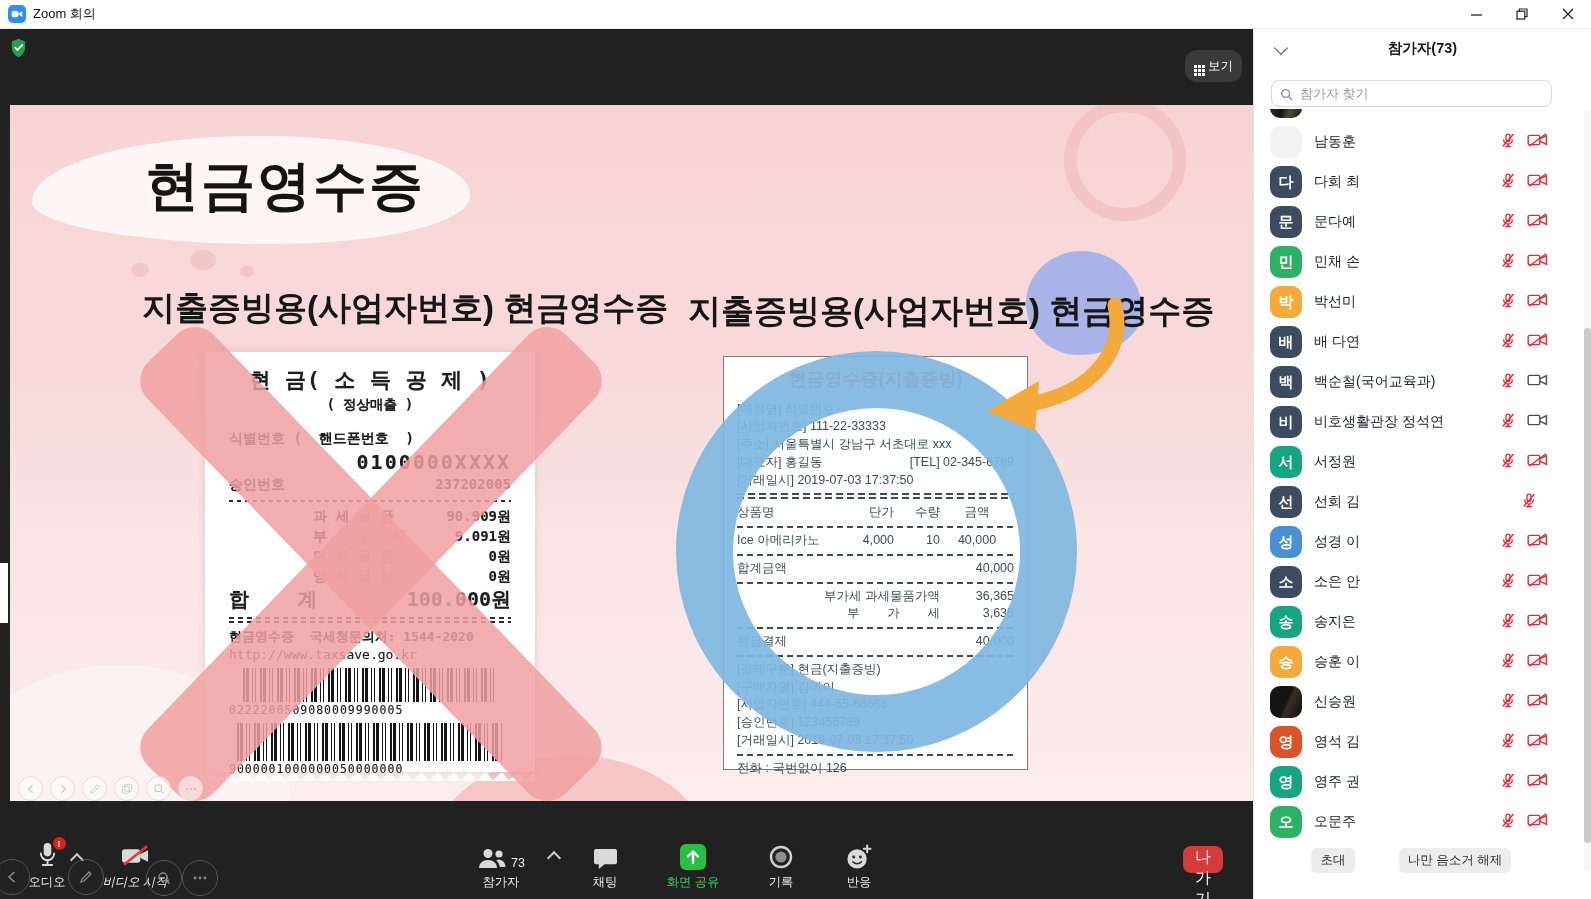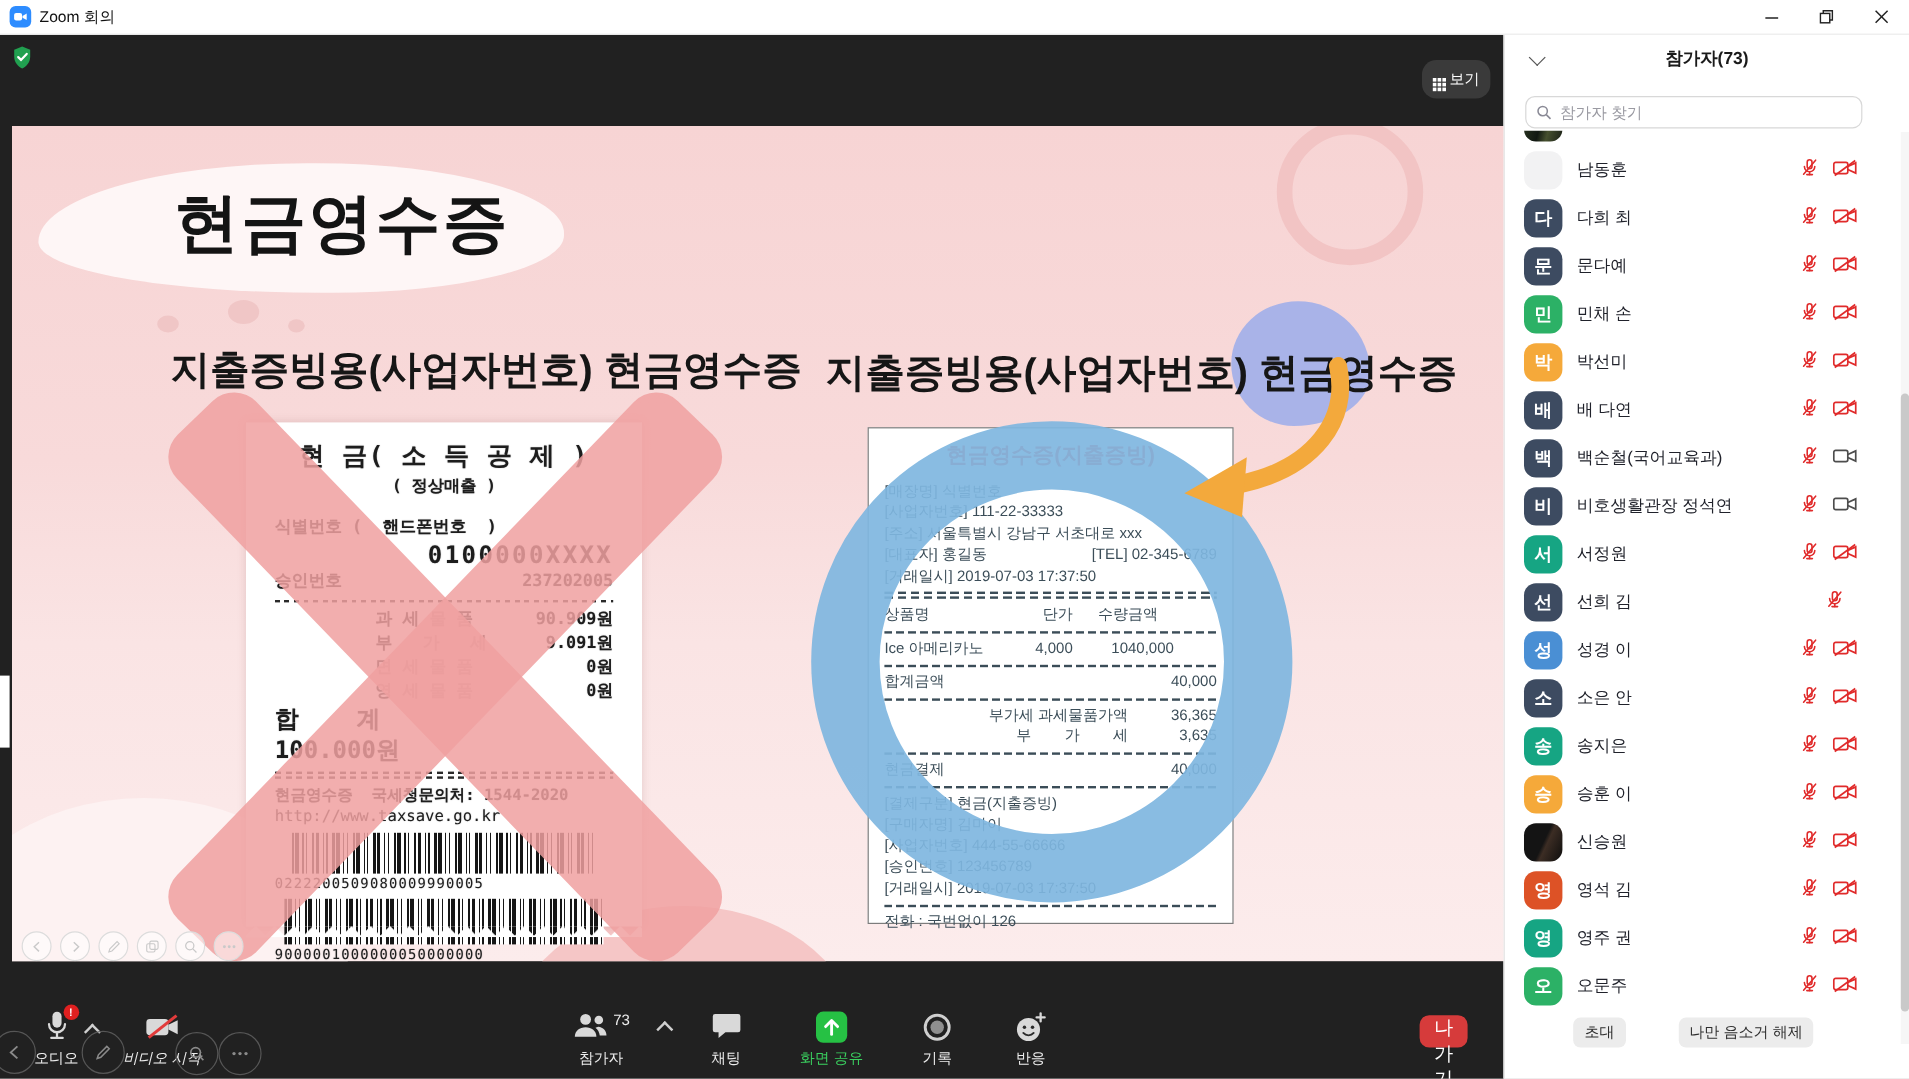--- a/index.html
+++ b/index.html
@@ -41,21 +41,21 @@
   .receipt-l{position:absolute;left:195px;top:247px;width:330px;height:420px;background:#fff;z-index:1;
              box-shadow:0 0 7px rgba(120,60,60,.18);padding:14px 24px 0;box-sizing:border-box;
              font-family:"DejaVu Sans Mono","Liberation Mono",monospace;color:#1d1d1d;text-shadow:0 0 1px rgba(0,0,0,.35);}
   .rl-h{font-size:21px;font-weight:700;text-align:center;letter-spacing:1px;white-space:pre;}
   .rl-sub{font-size:13.5px;font-weight:700;text-align:center;margin-top:2px;white-space:pre;}
   .rl-id{font-size:14px;font-weight:700;margin-top:16px;white-space:pre;}
   .rl-idv{font-size:20px;font-weight:700;text-align:right;letter-spacing:2px;margin-top:2px;}
   .rl-row{display:flex;justify-content:space-between;font-size:14px;font-weight:700;line-height:20px;}
   .rl-row span{white-space:pre;}
   .rl-row.tax{padding-left:84px;}
-  .rl-row.total{font-size:20px;line-height:26px;flex-direction:column;}
+  .rl-row.total{font-size:20px;line-height:26px;}
   .rl-dot{height:2px;margin:6px 0 4px;background:repeating-linear-gradient(90deg,#2a2a2a 0 4px,transparent 4px 8px);}
   .rl-dd{height:7px;margin:5px 0 4px;background-image:repeating-linear-gradient(90deg,#2a2a2a 0 5px,transparent 5px 9px),repeating-linear-gradient(90deg,#2a2a2a 0 5px,transparent 5px 9px);background-size:100% 2px,100% 2px;background-position:0 0,0 4px;background-repeat:no-repeat;}
   .rl-f1{font-size:13px;font-weight:700;margin-top:2px;white-space:pre;}
   .rl-f2{font-size:13px;margin-top:1px;white-space:pre;}
   .barcode{height:34px;margin:6px auto 1px;width:254px;background:repeating-linear-gradient(90deg,#161616 0 2px,#fff 2px 3px,#161616 3px 6px,#fff 6px 9px,#161616 9px 10px,#fff 10px 12px,#161616 12px 13px,#fff 13px 17px);}
   .bc2{height:38px;width:266px;}
   .rl-bn{font-size:11.5px;text-align:left;letter-spacing:1px;}
   .rl-zz{position:absolute;left:0;right:0;bottom:-9px;height:9px;background:conic-gradient(from 135deg at 50% 0,#fff 90deg,rgba(0,0,0,0) 0) 0 0/16px 9px repeat-x;}
   .xmark{position:absolute;left:0;top:0;z-index:2;}
   .xbar{position:absolute;left:61px;top:413px;width:600px;height:92px;background:rgba(240,160,160,.85);border-radius:26px;}
@@ -67,21 +67,21 @@
              box-sizing:border-box;padding:10px 13px;color:#3b4d58;font-size:12.5px;line-height:1.42;}
   .rr-title{font-size:18px;font-weight:800;color:#ef4444;text-align:center;margin-bottom:8px;}
   .rr-line{white-space:pre;}
   .rr-flex{display:flex;justify-content:space-between;}
   .sep-eq{height:7px;margin:4px 0;background-image:repeating-linear-gradient(90deg,#3b4d58 0 7px,transparent 7px 11px),repeating-linear-gradient(90deg,#3b4d58 0 7px,transparent 7px 11px);background-size:100% 2px,100% 2px;background-position:0 0,0 4px;background-repeat:no-repeat;}
   .sep-da{height:2px;margin:4px 0;background:repeating-linear-gradient(90deg,#3b4d58 0 6px,transparent 6px 10px);}
   .cols{display:flex;}
   .c-name{flex:1;text-align:left;}
   .c-unit{width:64px;text-align:right;}
   .c-qty{width:46px;text-align:right;}
-  .c-amt{width:74px;text-align:left;}
+  .c-amt{width:74px;text-align:center;}
   .r-vat{display:flex;}
   .v-lab{margin-left:auto;white-space:pre;}
   .v-val{width:74px;text-align:right;}
 
   .donut{position:absolute;left:666px;top:246px;width:287px;height:287px;border:57px solid rgba(127,182,223,.92);border-radius:50%;z-index:3;}
   .arrow-svg{position:absolute;left:965px;top:190px;z-index:4;}
 
   
   .slide-controls{position:absolute;left:8px;top:671px;display:flex;gap:7px;z-index:5;}
   .sc-btn{width:23px;height:23px;border:1px solid #dcdcdc;border-radius:50%;background:rgba(255,255,255,.55);display:flex;align-items:center;justify-content:center;cursor:pointer;}
@@ -98,21 +98,21 @@
   .mic-wrap{position:relative;height:29px;}
   .mic-badge{position:absolute;top:-4px;right:-9px;width:13px;height:13px;border-radius:50%;background:#e02020;color:#fff;font-size:9px;font-weight:700;display:flex;align-items:center;justify-content:center;}
   .caret-up{position:absolute;width:8px;height:8px;border-left:2px solid #cfcfcf;border-top:2px solid #cfcfcf;transform:rotate(45deg);}
   .ca-audio{left:72px;bottom:34px;}
   .ca-part{left:549px;bottom:36px;}
   .tb-part{left:477px;bottom:8px;}
   .tb-chat{left:585px;bottom:8px;width:40px;}
   .tb-share{left:662px;bottom:8px;width:62px;}
   .tb-rec{left:761px;bottom:8px;width:40px;}
   .tb-react{left:839px;bottom:8px;width:40px;}
-  .ico-row{display:flex;align-items:flex-start;gap:4px;height:27px;}
+  .ico-row{display:flex;align-items:flex-end;gap:4px;height:27px;}
   .tb-count{color:#ececec;font-size:12.5px;margin-top:0;}
   .share-sq{width:26px;height:26px;border-radius:6px;background:#26c144;display:flex;align-items:center;justify-content:center;}
   .share-label{color:#3ad05f;}
   .leave{position:absolute;left:1183px;bottom:26px;width:40px;height:27px;background:#d63b3b;border:none;border-radius:8px;color:#ffffff;font-size:16px;font-family:inherit;cursor:pointer;}
 
   
   .panel{position:absolute;left:1253px;top:28px;width:338px;height:871px;background:#fff;border-left:1px solid #e3e3e3;box-sizing:border-box;}
   .ph-chev{position:absolute;left:22px;top:15px;width:9px;height:9px;border-left:1.8px solid #555;border-bottom:1.8px solid #555;transform:rotate(-45deg);cursor:pointer;}
   .ph-title{position:absolute;left:0;right:0;top:11px;text-align:center;font-size:14.5px;font-weight:700;color:#1a1a1a;}
   .search{position:absolute;left:17px;top:52px;width:281px;height:27px;box-sizing:border-box;border:1px solid #d8d8d8;border-radius:8px;padding:0 8px 0 28px;font-size:13px;color:#333;outline:none;font-family:inherit;}

